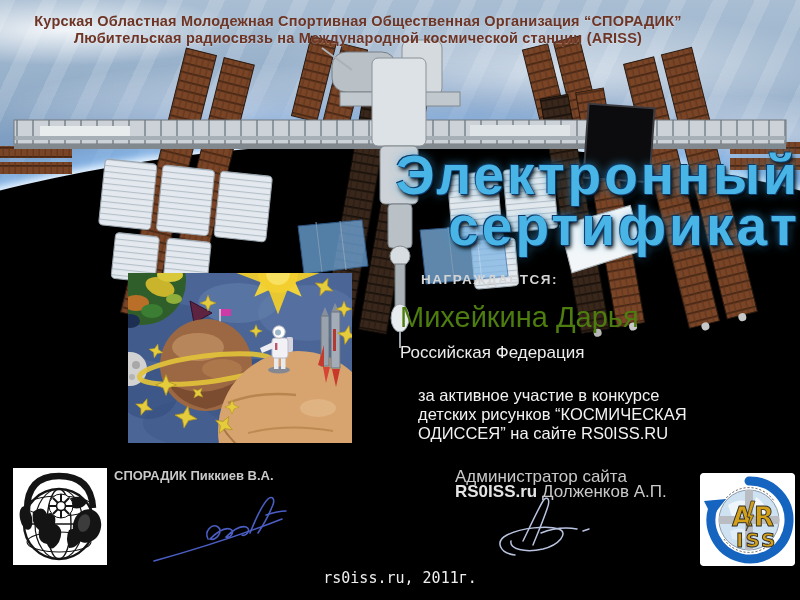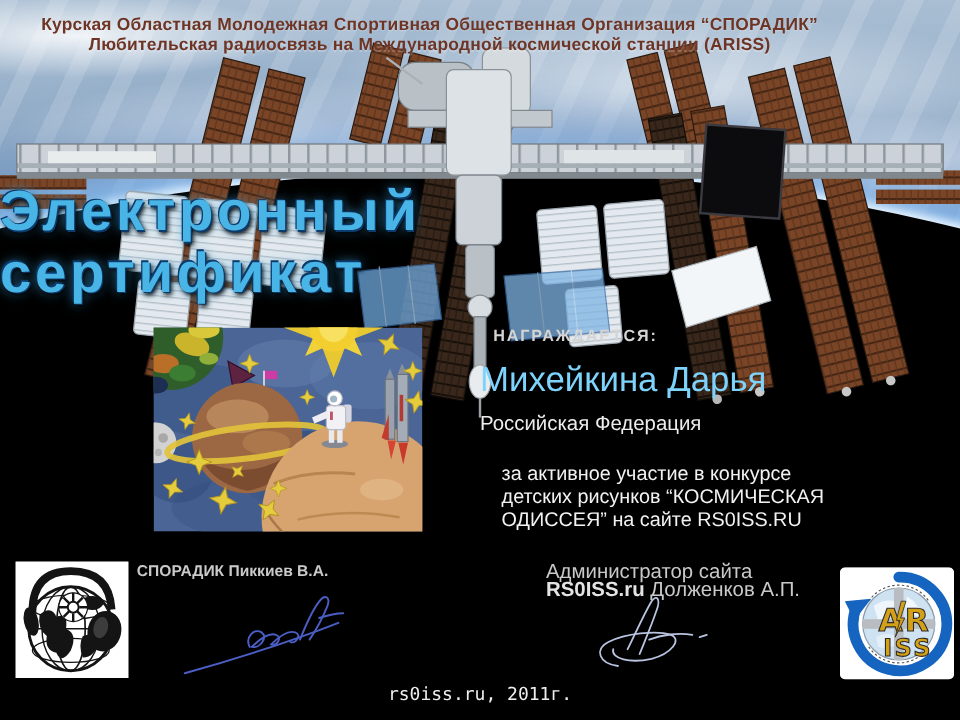--- a/index.html
+++ b/index.html
@@ -24,29 +24,29 @@
     box-shadow:0 -3px 7px 1px rgba(235,245,255,.95), 0 -14px 30px 5px rgba(150,200,250,.75), 0 -30px 60px 10px rgba(70,120,190,.45);}
 
   #iss{left:0;top:30px;z-index:3;}
 
   
   #header{left:0;top:13px;width:716px;text-align:center;z-index:5;
     color:#6e3424;font-weight:bold;font-size:14.5px;line-height:17px;letter-spacing:.2px;
     text-shadow:0 1px 1px rgba(255,255,255,.28);}
 
   
-  #title{left:0;top:150px;width:800px;text-align:left;z-index:6;
-    font-size:47px;font-weight:bold;letter-spacing:3px;line-height:51px;color:#49b4e6;
+  #title{left:0;top:150px;width:800px;text-align:right;z-index:6;
+    font-size:55px;font-weight:bold;letter-spacing:3px;line-height:51px;color:#49b4e6;
     text-shadow:-1px -1px 0 #0b3a6b, 1px 1px 0 #0b3a6b, 2px 3px 4px #000, 0 0 10px rgba(60,160,220,.8);}
 
   
   #kid-art{left:128px;top:273px;width:224px;height:170px;z-index:6;}
   #award{left:400px;top:272px;width:390px;z-index:6;color:#fff;}
-  #award-label{margin-left:11px;font-size:13.5px;letter-spacing:1.5px;color:#d4d4d4;font-weight:bold;}
-  #award-name{margin-top:14px;font-size:29px;color:#7dd3fc;}
+  #award-label{margin-left:21px;font-size:13.5px;letter-spacing:1.5px;color:#d4d4d4;font-weight:bold;}
+  #award-name{margin-top:14px;font-size:29px;color:#4d7c0f;}
   #award-country{margin-top:9px;font-size:17px;color:#ededed;}
   #award-reason{margin-top:23px;font-size:16.5px;line-height:19px;color:#f2f2f2;margin-left:18px;}
 
   
   #logo-sporadik{left:13px;top:468px;width:94px;height:97px;background:#fff;z-index:6;}
   #left-signatory{left:114px;top:469px;z-index:6;font-size:13px;line-height:14.5px;color:#c9c9c9;font-weight:bold;}
   #sig-left{left:150px;top:493px;z-index:6;}
   #right-signatory{left:455px;top:470px;z-index:6;font-size:17px;line-height:14.5px;color:#c9c9c9;}
   #right-signatory b{color:#e4e4e4;}
   #sig-right{left:485px;top:495px;z-index:6;}

